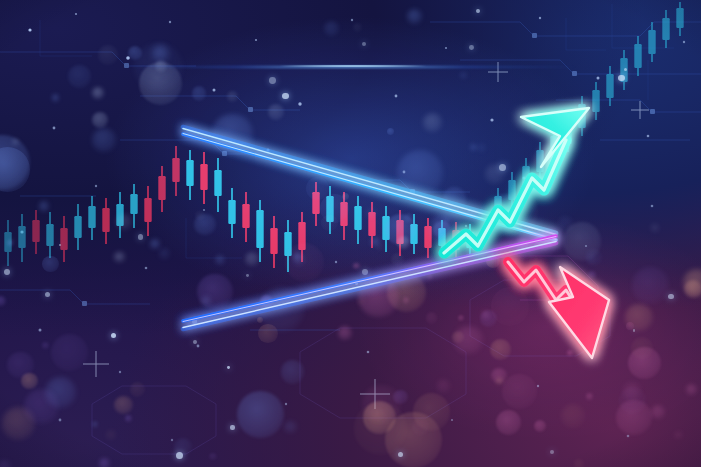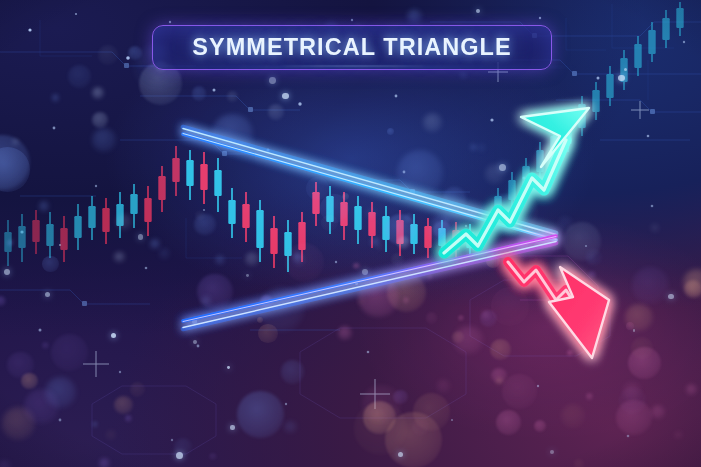--- a/index.html
+++ b/index.html
@@ -597,17 +597,14 @@
       <path d="M508 262 L524 282 L536 270 L556 300 L566 290 L584 318" stroke="url(#gDownArrow)" stroke-width="10" fill="none" stroke-linejoin="round" stroke-linecap="round"></path>
       <path d="M508 262 L524 282 L536 270 L556 300 L566 290 L584 318" stroke="#ffd9e4" stroke-width="3" fill="none" stroke-linejoin="round" stroke-linecap="round" opacity=".9"></path>
       <path d="M592 358 L549 302 L573 297 L560 267 L609 300 Z" fill="url(#gDownArrow)" stroke="#ffd9e4" stroke-width="2.4" stroke-linejoin="round"></path>
     </g>
   </svg>
 
   <div class="layer" id="bg-vignette"></div>
 
   <div id="title-streak"></div>
   <div id="title-streak-core"></div>
-  <div id="title-badge">
-    <span id="title-text">SYMMETRICAL TRIANGLE</span>
-  </div>
 
 </div>
 
 </body></html>

